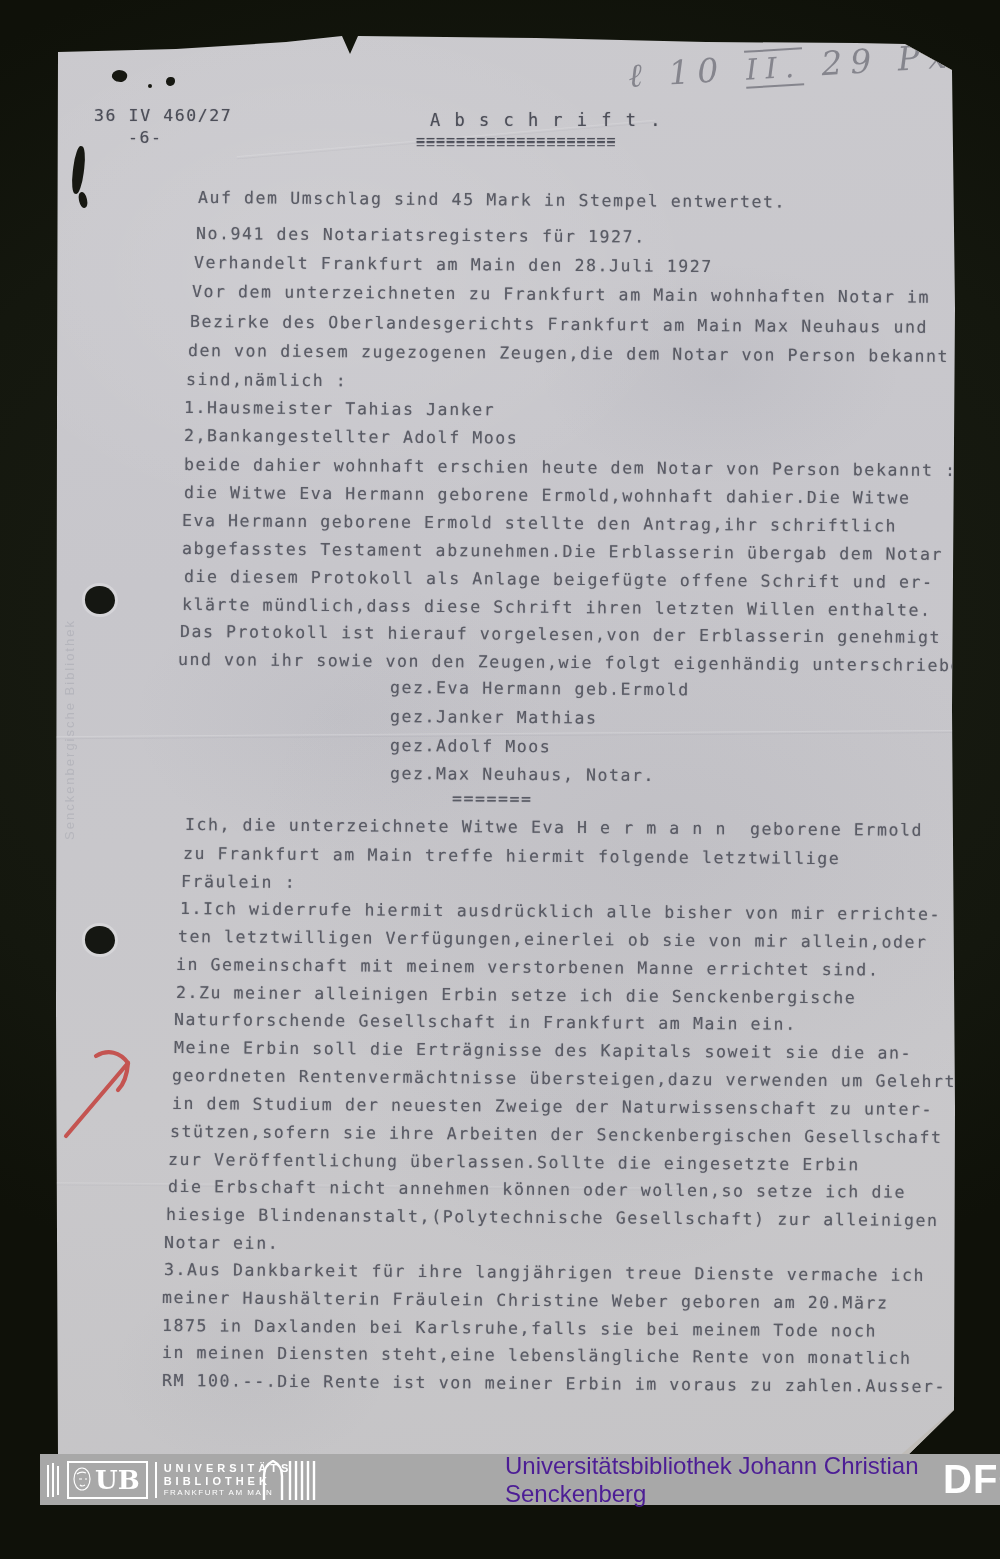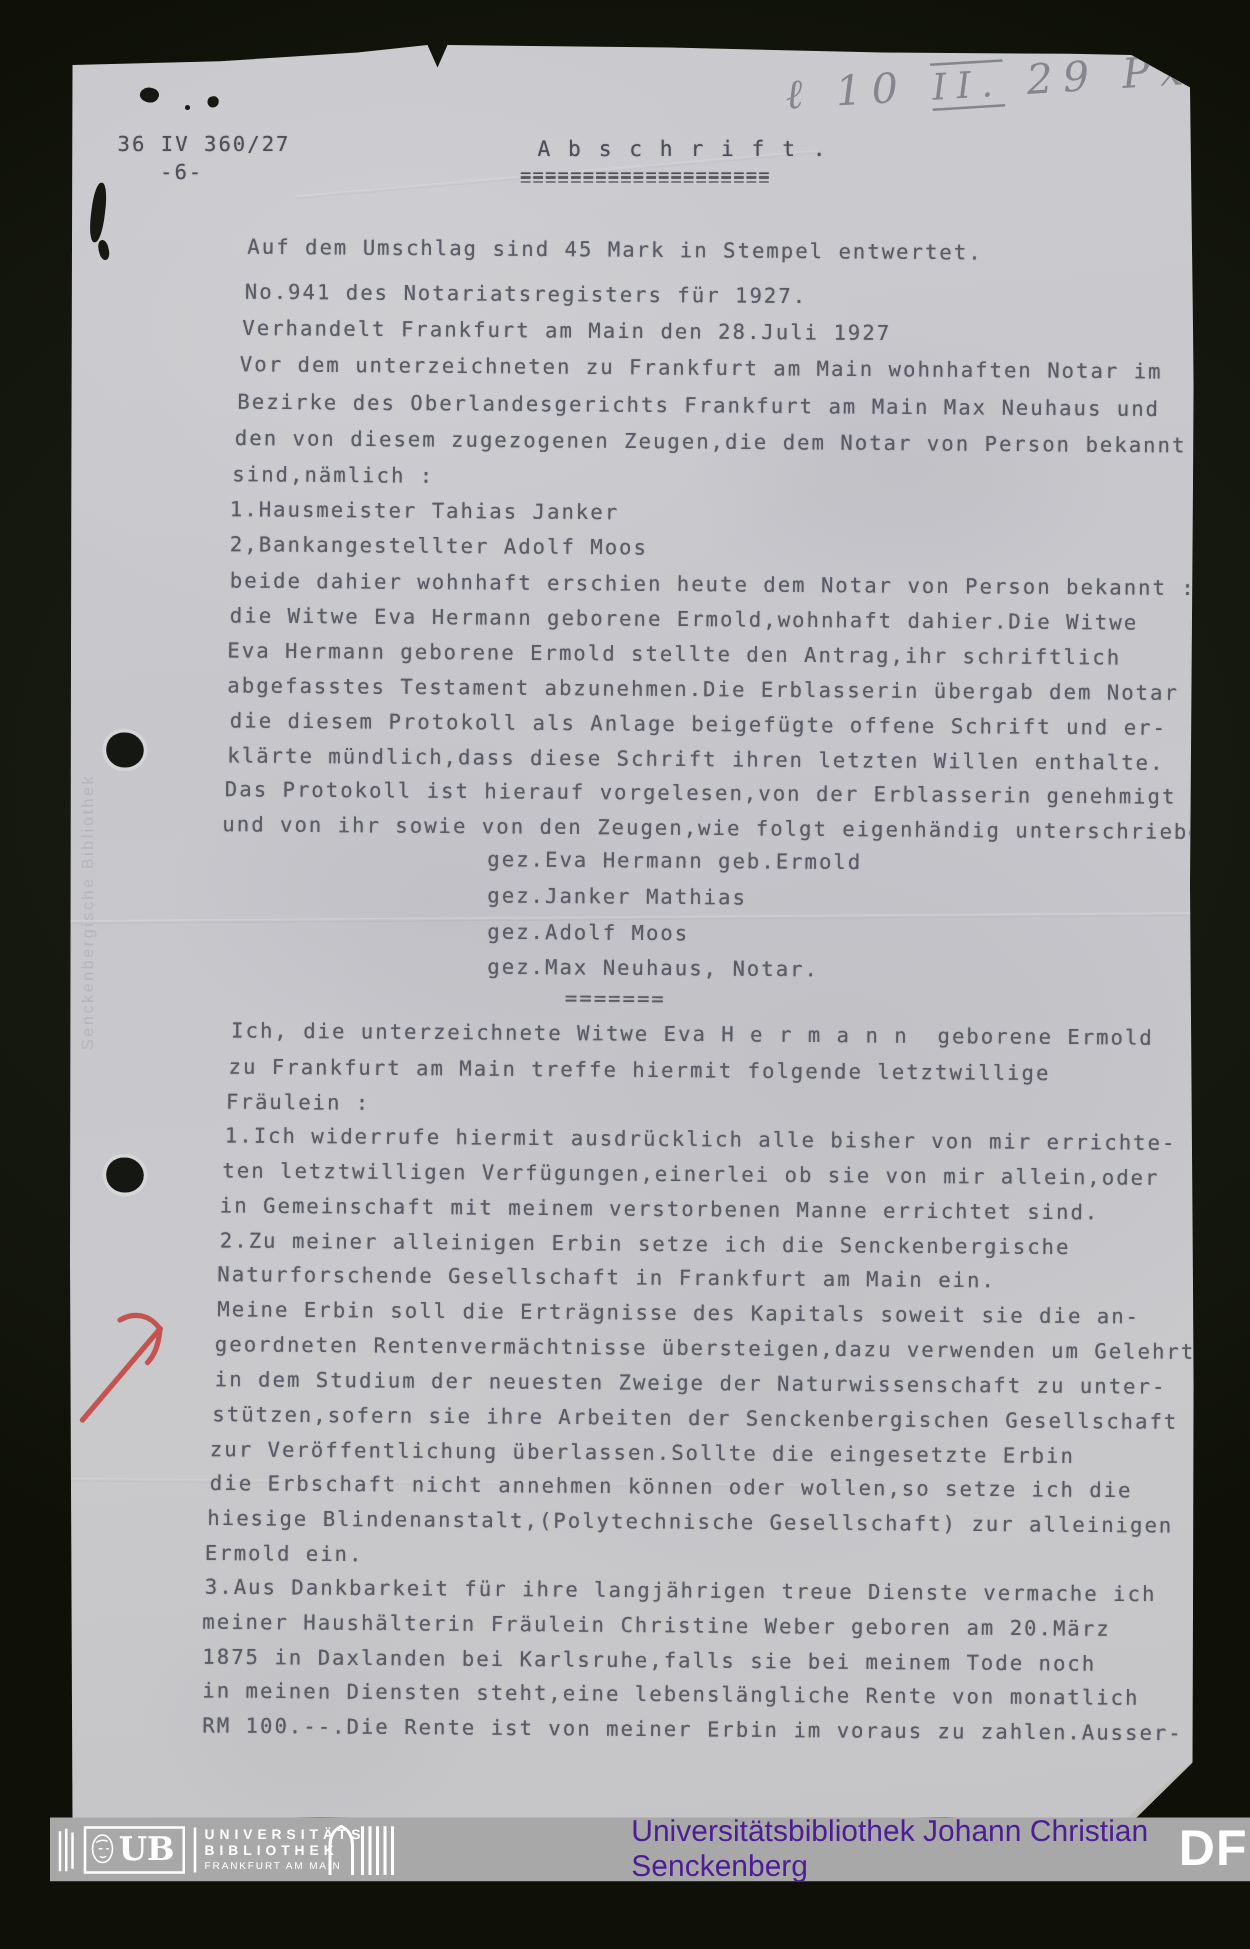--- a/index.html
+++ b/index.html
@@ -93,21 +93,21 @@
 
       <div class="hole" style="left:85px;top:586px;"></div>
       <div class="hole" style="left:85px;top:926px;"></div>
 
       <div class="blot" style="left:112px;top:70px;width:15px;height:12px;border-radius:60% 40% 55% 45%;transform:rotate(18deg);"></div>
       <div class="blot" style="left:166px;top:77px;width:9px;height:9px;border-radius:50% 45% 55% 50%;"></div>
       <div class="blot" style="left:148px;top:84px;width:4px;height:4px;border-radius:50%;"></div>
       <div class="blot" style="left:73px;top:146px;width:11px;height:48px;border-radius:45%;transform:rotate(7deg);"></div>
       <div class="blot" style="left:79px;top:192px;width:8px;height:16px;border-radius:45%;transform:rotate(-12deg);"></div>
 
-      <div class="t-head" id="file-number">36 IV 360/27</div>
+      <div class="t-head" id="file-number">36 IV 460/27</div>
       <div class="t-head" id="page-number">-6-</div>
       <div class="t-head" id="doc-title">A b s c h r i f t .</div>
       <div class="t-head" id="title-rule">====================</div>
 
       <div id="hand-note"><span>ℓ 10 </span><span class="roman">II.</span><span> 29 Px</span></div>
 
       <div id="v-stamp">Senckenbergische Bibliothek</div>
 
       <div id="text-layer">
           <div class="tline" style="left: 198px; top: 188px;">Auf dem Umschlag sind 45 Mark in Stempel entwertet.</div>
@@ -140,21 +140,21 @@
           <div class="tline" style="left: 176px; top: 955px;">in Gemeinschaft mit meinem verstorbenen Manne errichtet sind.</div>
           <div class="tline" style="left: 176px; top: 983px;">2.Zu meiner alleinigen Erbin setze ich die Senckenbergische</div>
           <div class="tline" style="left: 174px; top: 1010px;">Naturforschende Gesellschaft in Frankfurt am Main ein.</div>
           <div class="tline" style="left: 174px; top: 1038px;">Meine Erbin soll die Erträgnisse des Kapitals soweit sie die an-</div>
           <div class="tline" style="left: 172px; top: 1066px;">geordneten Rentenvermächtnisse übersteigen,dazu verwenden um Gelehrte</div>
           <div class="tline" style="left: 172px; top: 1094px;">in dem Studium der neuesten Zweige der Naturwissenschaft zu unter-</div>
           <div class="tline" style="left: 170px; top: 1122px;">stützen,sofern sie ihre Arbeiten der Senckenbergischen Gesellschaft</div>
           <div class="tline" style="left: 168px; top: 1150px;">zur Veröffentlichung überlassen.Sollte die eingesetzte Erbin</div>
           <div class="tline" style="left: 168px; top: 1177px;">die Erbschaft nicht annehmen können oder wollen,so setze ich die</div>
           <div class="tline" style="left: 166px; top: 1205px;">hiesige Blindenanstalt,(Polytechnische Gesellschaft) zur alleinigen</div>
-          <div class="tline" style="left: 164px; top: 1233px;">Ermold ein.</div>
+          <div class="tline" style="left: 164px; top: 1233px;">Notar ein.</div>
           <div class="tline" style="left: 164px; top: 1260px;">3.Aus Dankbarkeit für ihre langjährigen treue Dienste vermache ich</div>
           <div class="tline" style="left: 162px; top: 1288px;">meiner Haushälterin Fräulein Christine Weber geboren am 20.März</div>
           <div class="tline" style="left: 162px; top: 1316px;">1875 in Daxlanden bei Karlsruhe,falls sie bei meinem Tode noch</div>
           <div class="tline" style="left: 162px; top: 1343px;">in meinen Diensten steht,eine lebenslängliche Rente von monatlich</div>
           <div class="tline" style="left: 162px; top: 1371px;">RM 100.--.Die Rente ist von meiner Erbin im voraus zu zahlen.Ausser-</div>
         </div>
 
       <svg id="red-arrow" width="110" height="112" viewBox="0 0 110 112">
         <g fill="none" stroke="#c4403c" stroke-width="4.2" stroke-linecap="round" opacity=".85">
           <path d="M8 100 L70 27"></path>

